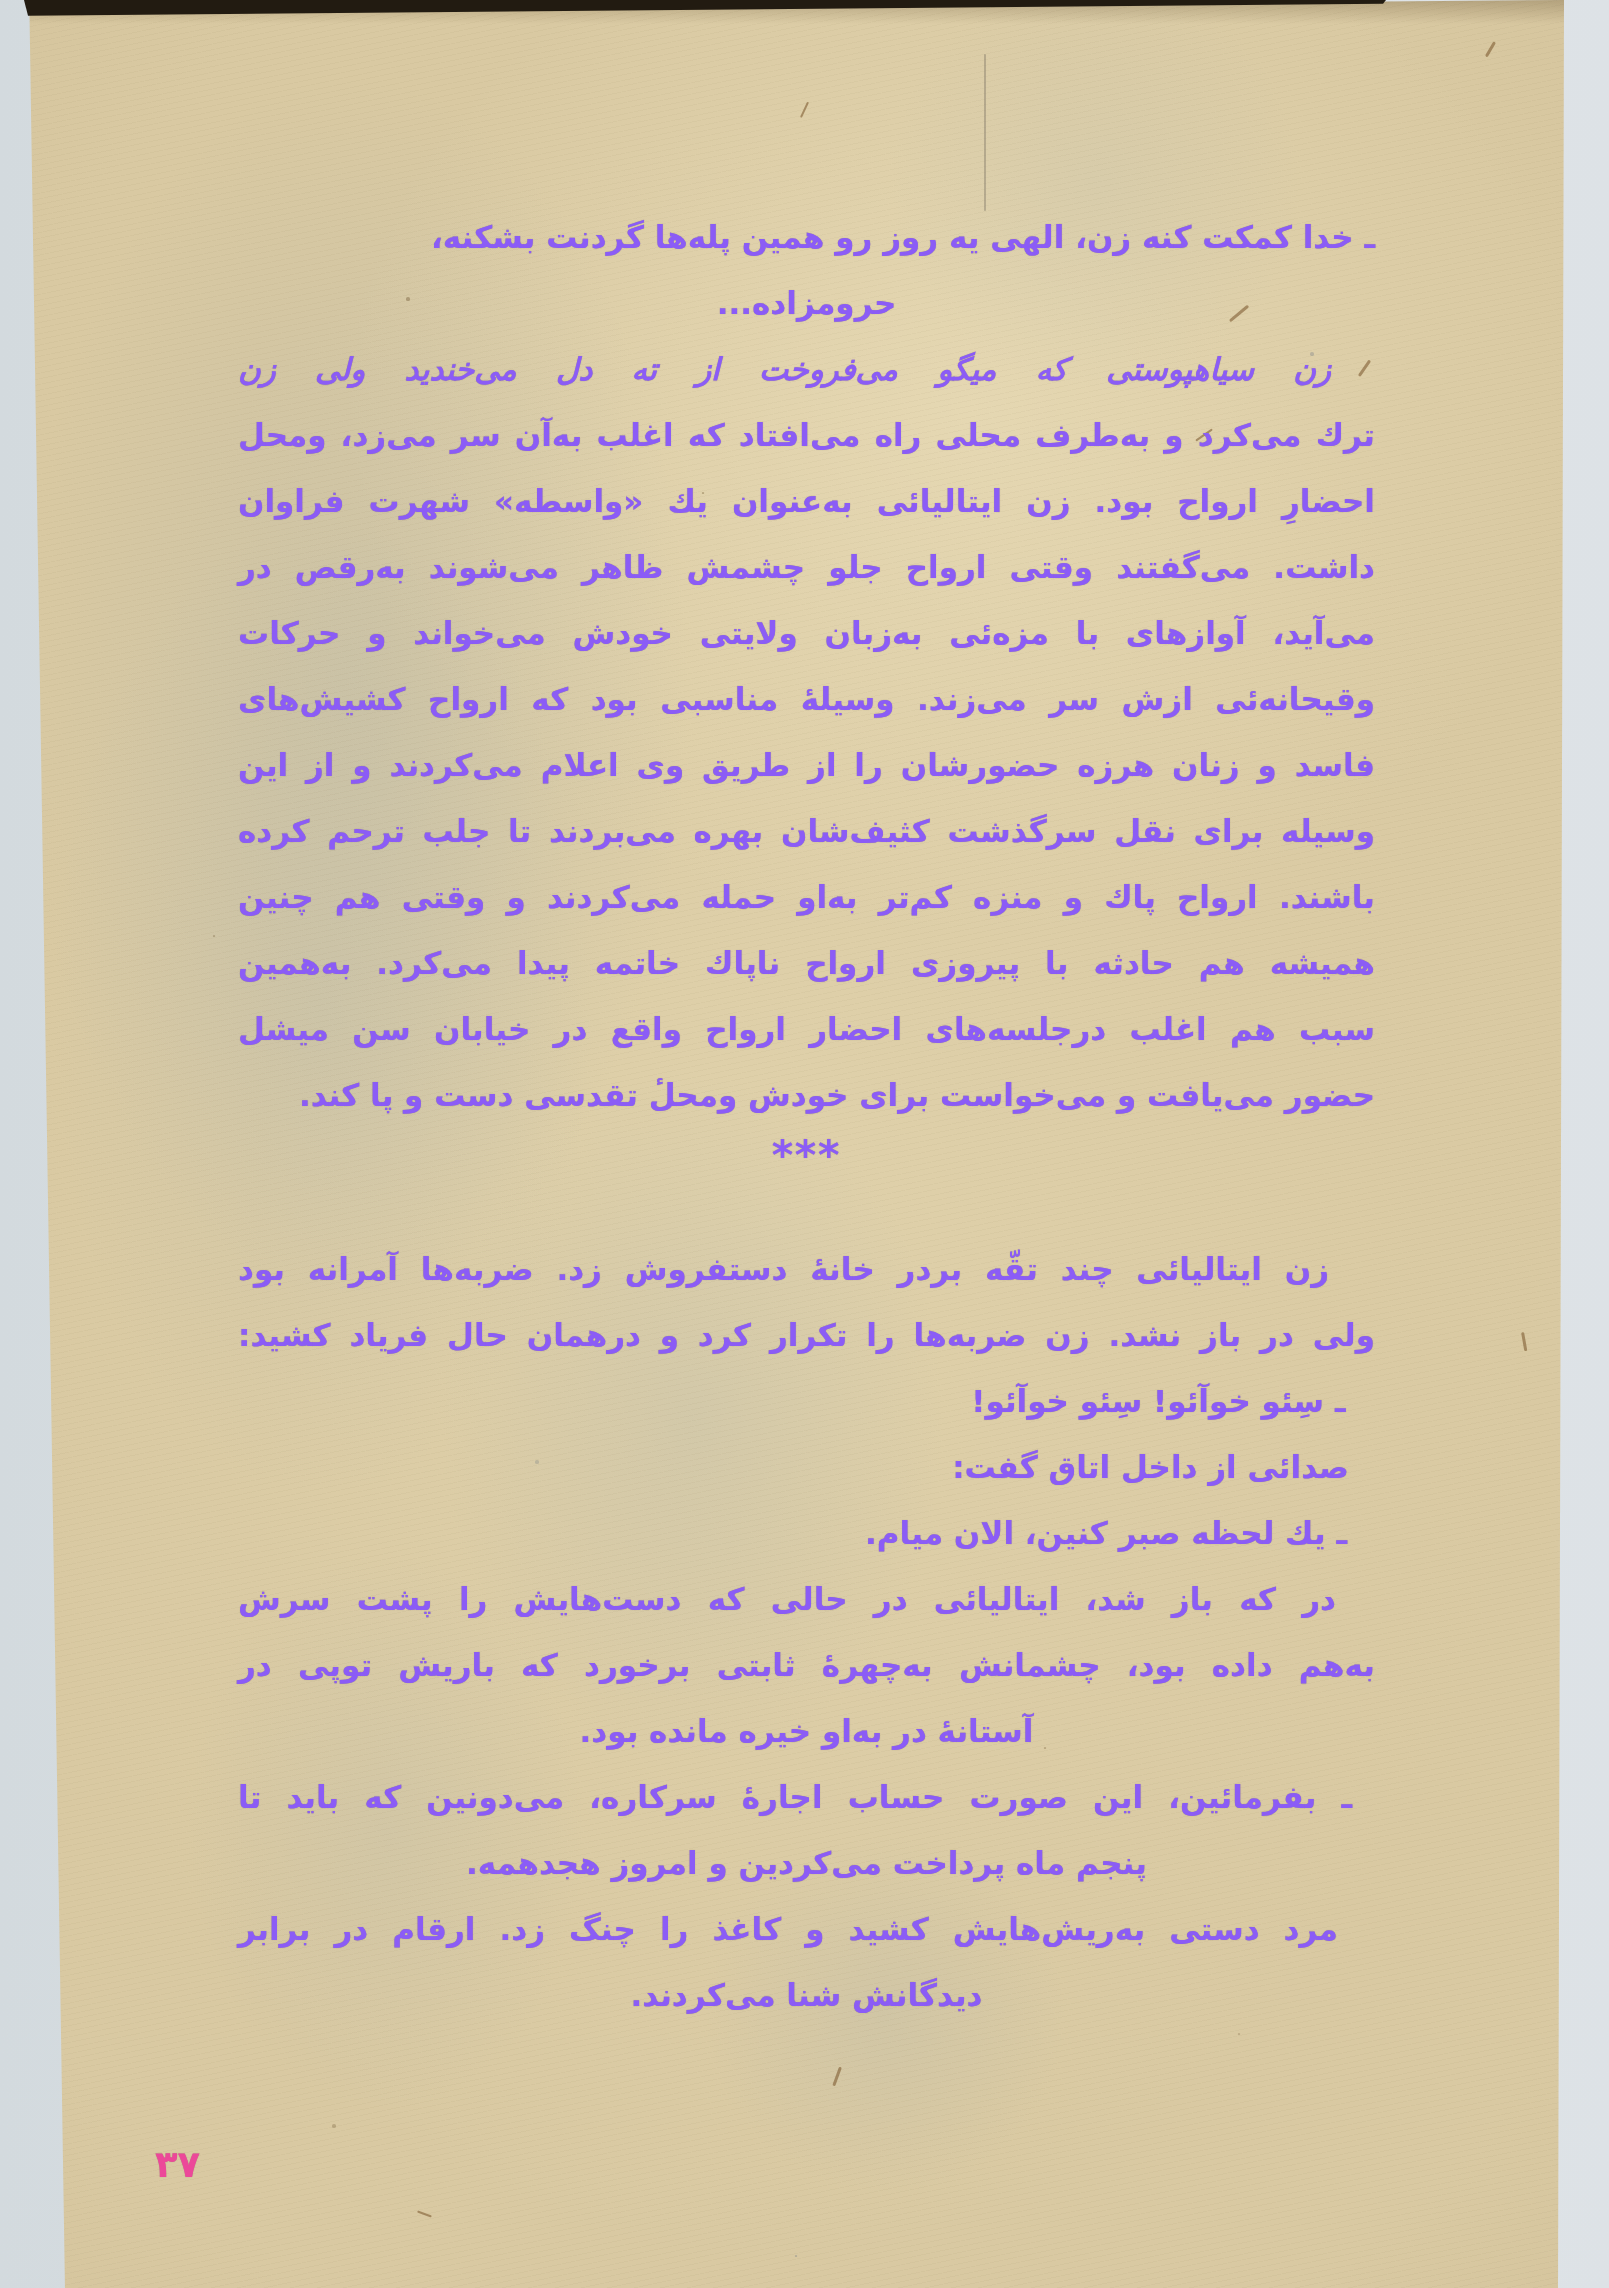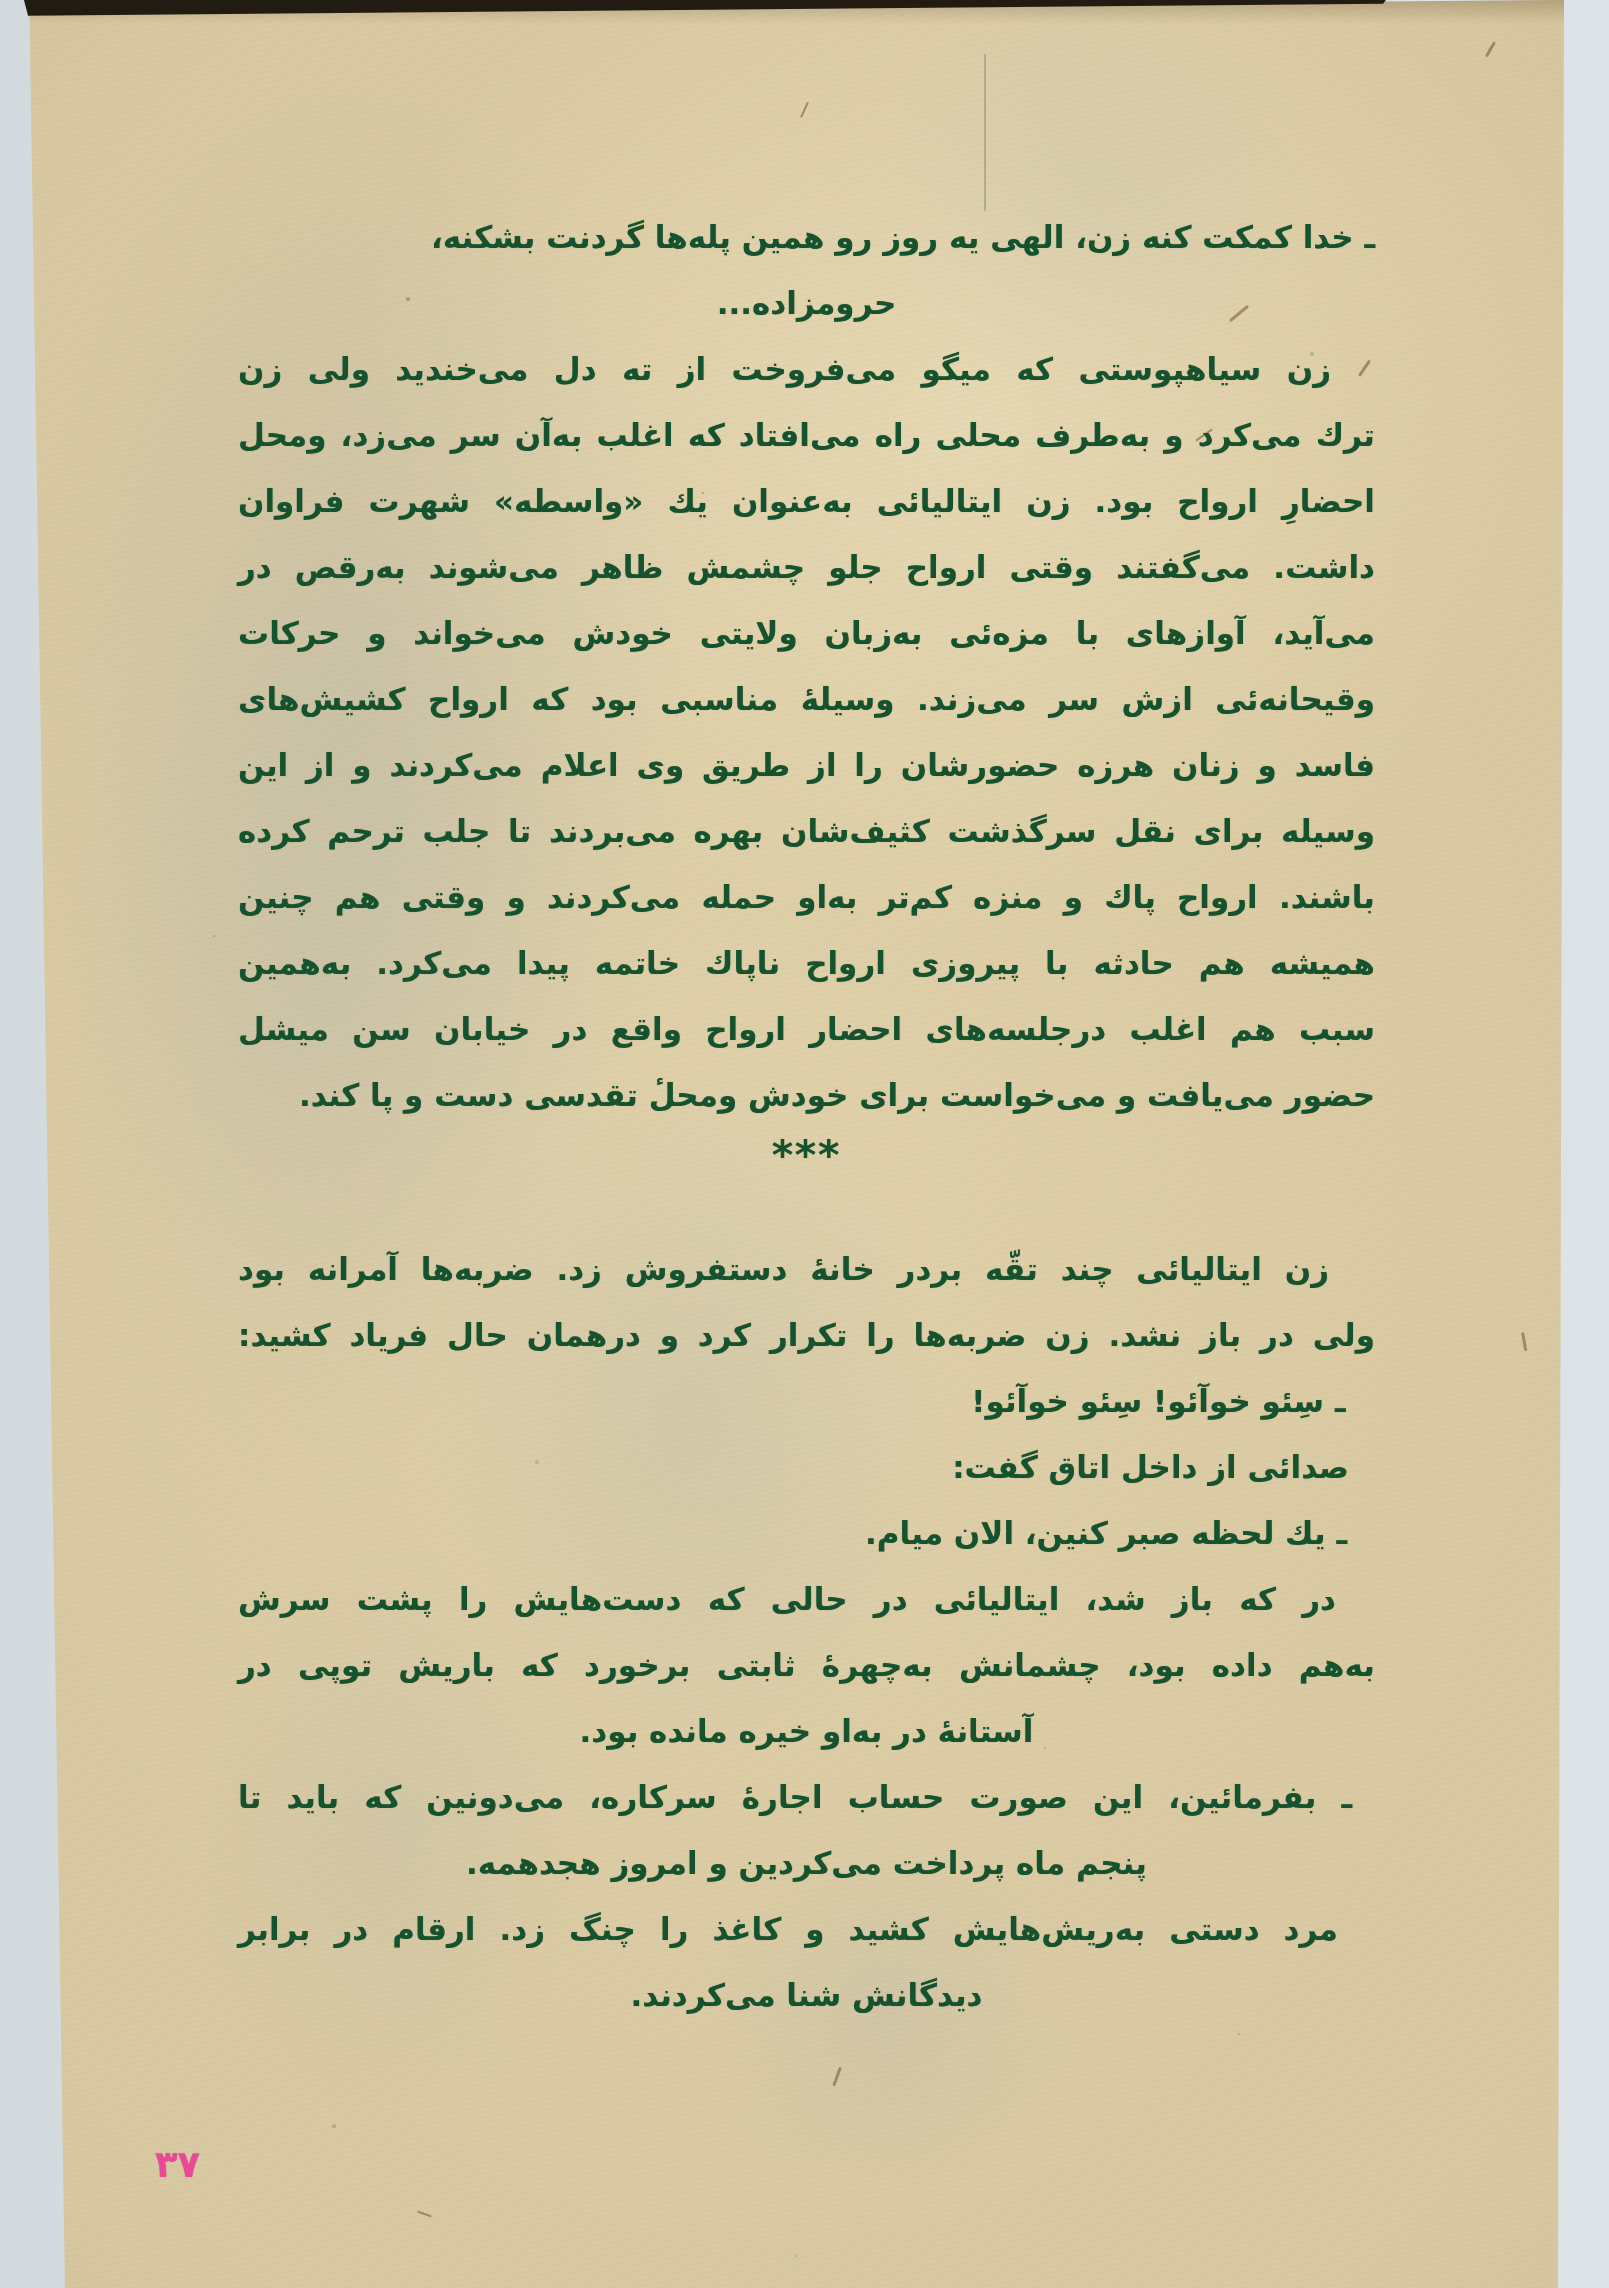--- a/index.html
+++ b/index.html
@@ -52,21 +52,21 @@
   .scratch{position:absolute;width:1.8px;background:rgba(110,100,90,.35);border-radius:0.9px;}
   .speck{position:absolute;width:3.7px;height:3.7px;border-radius:50%;background:rgba(110,85,50,.4);
     box-shadow: 295px 194px 0 -0.9px rgba(110,85,50,.35), 904px 55px 0 0 rgba(100,110,130,.3),
       -194px 637px 0 -0.9px rgba(110,85,50,.3), 129px 1163px 0 0 rgba(100,110,125,.25),
       637px 1449px 0 -0.9px rgba(110,85,50,.3), -74px 1827px 0 0 rgba(110,85,50,.3),
       388px 1957px 0 -0.9px rgba(100,110,125,.3), 831px 1735px 0 -0.9px rgba(110,85,50,.25);}
   
   .textblock{
     position:absolute;left:238px;top:204px;width:1137px;
     direction:rtl;
-    font-size:31px;font-weight:700;color:#14532d;
+    font-size:31px;font-weight:700;color:#8b5cf6;
     line-height:66px;
     text-shadow:0 0 0.9px rgba(49,43,34,.35);
   }
   .line{min-height:66px;}
   .line.just{text-align:justify;text-align-last:justify;}
   .line.right{text-align:right;}
   .line.left{text-align:center;}
   .divider{
     height:66px;text-align:center;
     font-size:41px;letter-spacing:1.8px;font-weight:700;
@@ -94,21 +94,21 @@
   <div class="fiber" style="left:827px;top:2075px;width:20px;height:2.8px;transform:rotate(-70deg);"></div>
   <div class="fiber" style="left:417px;top:2213px;width:14.8px;height:1.8px;transform:rotate(20deg);"></div>
   <div class="fiber" style="left:1515px;top:1340px;width:18.5px;height:2.8px;transform:rotate(80deg);"></div>
   <div class="fiber" style="left:796px;top:109px;width:16.6px;height:1.8px;transform:rotate(-65deg);"></div>
   <div class="scratch" style="left:984px;top:54px;height:157px;"></div>
   <div class="speck" style="left:406px;top:297px;"></div>
 
   <div class="textblock" id="textblock">
       <div class="line right">ـ خدا كمكت كنه زن، الهی یه روز رو همین پله‌ها گردنت بشكنه،</div>
       <div class="line left">حرومزاده...</div>
-      <div class="line just" style="padding-right: 44px;">زن سیاهپوستی كه میگو می‌فروخت از ته دل می‌خندید ولی زن</div>
+      <div class="line just" style="padding-right: 44px; font-style: italic;">زن سیاهپوستی كه میگو می‌فروخت از ته دل می‌خندید ولی زن</div>
       <div class="line just">ترك می‌كرد و به‌طرف محلی راه می‌افتاد كه اغلب به‌آن سر می‌زد، ومحل</div>
       <div class="line just">احضارِ ارواح بود. زن ایتالیائی به‌عنوان یك «واسطه» شهرت فراوان</div>
       <div class="line just">داشت. می‌گفتند وقتی ارواح جلو چشمش ظاهر می‌شوند به‌رقص در</div>
       <div class="line just">می‌آید، آوازهای با مزه‌ئی به‌زبان ولایتی خودش می‌خواند و حركات</div>
       <div class="line just">وقیحانه‌ئی ازش سر می‌زند. وسیلهٔ مناسبی بود كه ارواح كشیش‌های</div>
       <div class="line just">فاسد و زنان هرزه حضورشان را از طریق وی اعلام می‌كردند و از این</div>
       <div class="line just">وسیله برای نقل سرگذشت كثیف‌شان بهره می‌بردند تا جلب ترحم كرده</div>
       <div class="line just">باشند. ارواح پاك و منزه كم‌تر به‌او حمله می‌كردند و وقتی هم چنین</div>
       <div class="line just">همیشه هم حادثه با پیروزی ارواح ناپاك خاتمه پیدا می‌كرد. به‌همین</div>
       <div class="line just">سبب هم اغلب درجلسه‌های احضار ارواح واقع در خیابان سن میشل</div>

